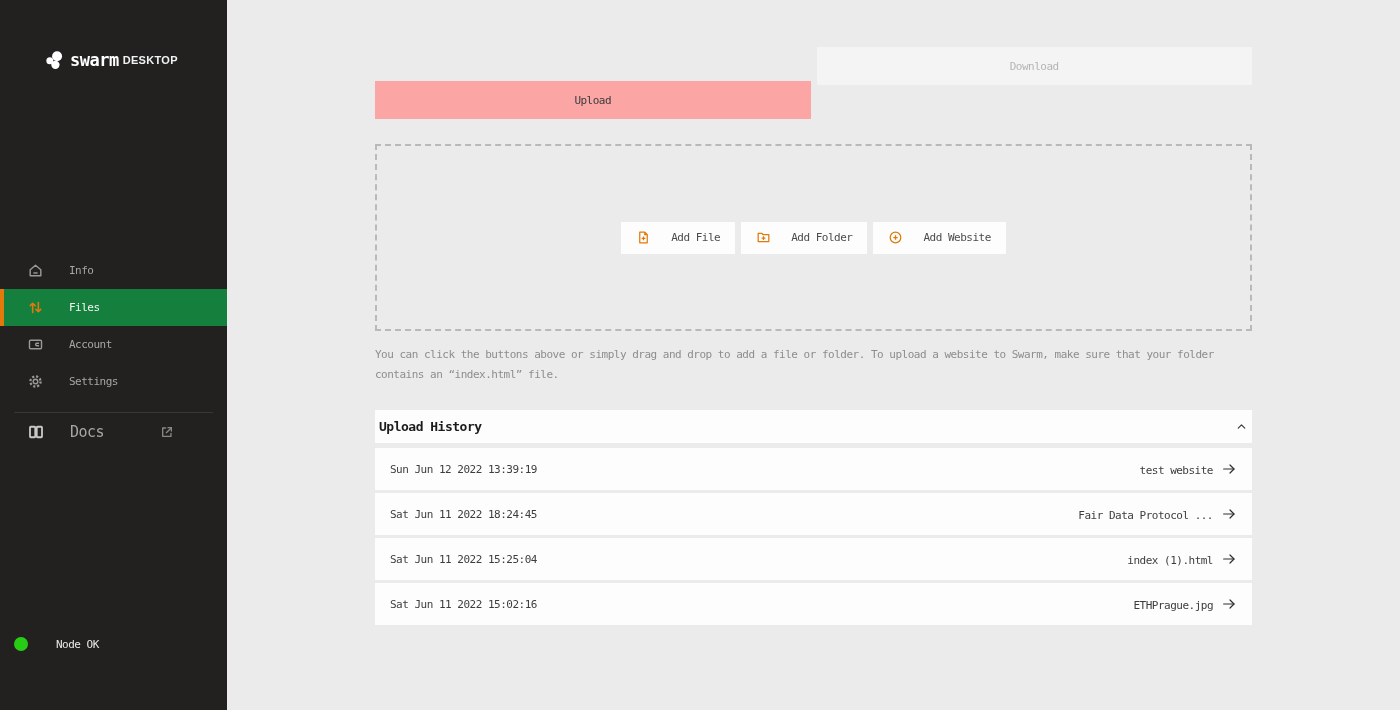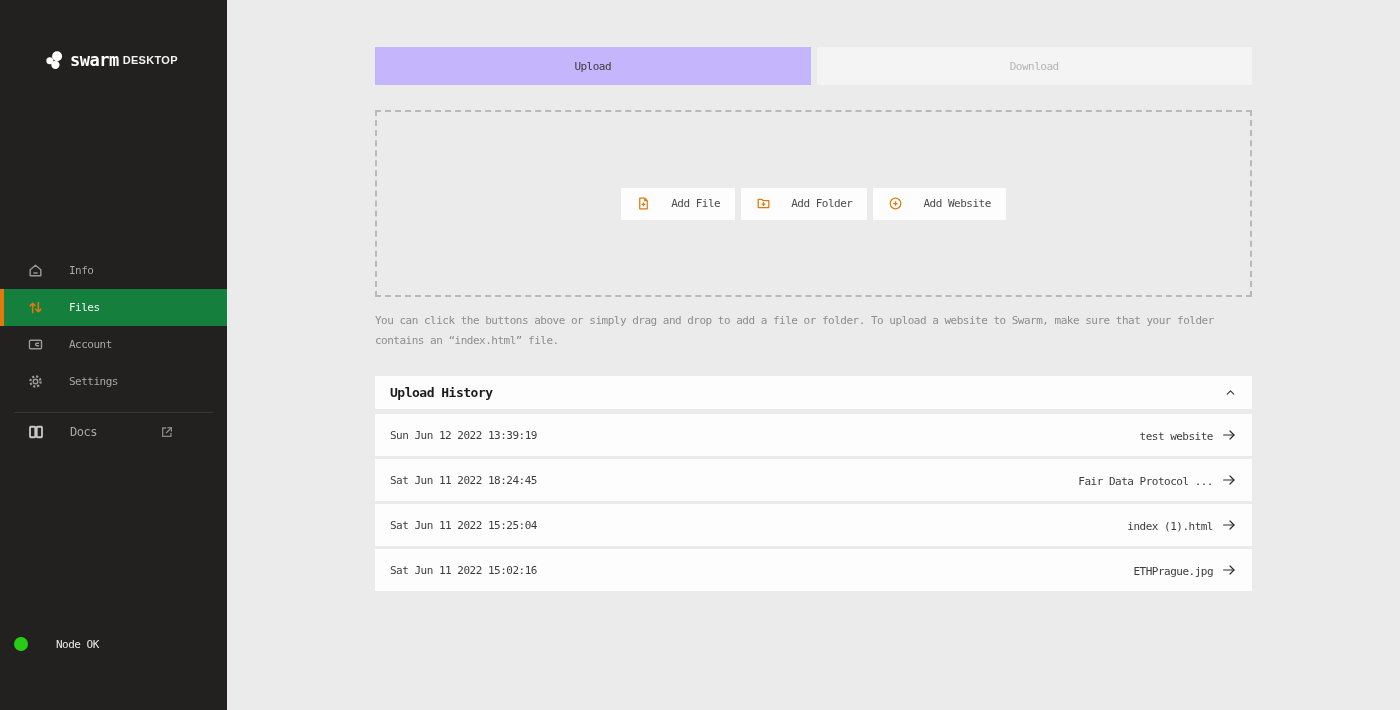--- a/index.html
+++ b/index.html
@@ -34,41 +34,41 @@
   .nav-item.active::before {
     content:''; position:absolute; left:0; top:0; bottom:0; width:4px; background:#e17a0a;
   }
   .nav-item.active .nav-ico { color:#e17a0a; }
 
   .sidebar-divider { height:1px; background:#3a3733; margin:12px 14px 0 14px; }
 
   .docs-item {
     height:37px; display:flex; align-items:center;
     padding-left:27px; padding-right:52px; cursor:pointer;
-    color:#a8a6a4; font-size:12px;
+    color:#a8a6a4; font-size:15px;
   }
   .docs-item .nav-ico { width:18px; height:18px; color:#cbc9c7; }
   .docs-item .nav-ico svg { width:18px; height:18px; display:block; }
   .ext-ico { margin-left:auto; width:16px; height:16px; color:#8a8886; }
   .ext-ico svg { width:16px; height:16px; display:block; }
 
   .node-status { position:absolute; left:14px; top:630px; height:28px; display:flex; align-items:center; }
   .node-dot { width:14px; height:14px; border-radius:50%; background:#27cd14; }
   .node-label { color:#e8e8e8; font-size:11px; margin-left:28px; }
 
   
   .main { flex:1; height:710px; overflow:hidden; }
   .content { width:877px; margin:0 auto; padding-top:47px; }
 
   .tabs { display:flex; gap:6px; }
   .tab {
     flex:1; height:38px; display:flex; align-items:center; justify-content:center;
     font-size:11px; cursor:pointer;
   }
-  .tab.active { background:#c4b5fd; color:#3c3c3c; }
+  .tab.active { background:#fca5a5; color:#3c3c3c;margin-top:34px; }
   .tab.inactive { background:#f4f4f4; color:#b5b5b5; }
 
   .dropzone {
     margin-top:25px; height:187px;
     border:2px dashed #b9b9b9;
     display:flex; align-items:center; justify-content:center;
   }
   .dz-buttons { display:flex; gap:6px; }
   .dz-btn {
     background:#fdfdfd; height:32px; padding:0 15px;
@@ -78,21 +78,21 @@
   .dz-btn .btn-ico { width:15px; height:15px; color:#e17a0a; }
   .dz-btn .btn-ico svg { width:15px; height:15px; display:block; }
   .dz-btn-label { margin-left:20px; }
 
   .help-text {
     margin-top:14px; font-size:11px; line-height:20px; color:#8d8d8d;
   }
 
   .history-header {
     margin-top:25px; height:33px; background:#fdfdfd;
-    display:flex; align-items:center; padding:0 15px;
+    display:flex; align-items:center; padding:0 4px;
   }
   .history-title { font-size:13px; font-weight:bold; color:#1c1c1c; }
   .collapse-ico { margin-left:auto; width:13px; height:13px; color:#3a3a3a; cursor:pointer; }
   .collapse-ico svg { width:13px; height:13px; display:block; }
 
   .history-list { margin-top:5px; }
   .history-row {
     height:42px; background:#fdfdfd; margin-bottom:3px;
     display:flex; align-items:center; padding:11px 15px; cursor:pointer;
   }

